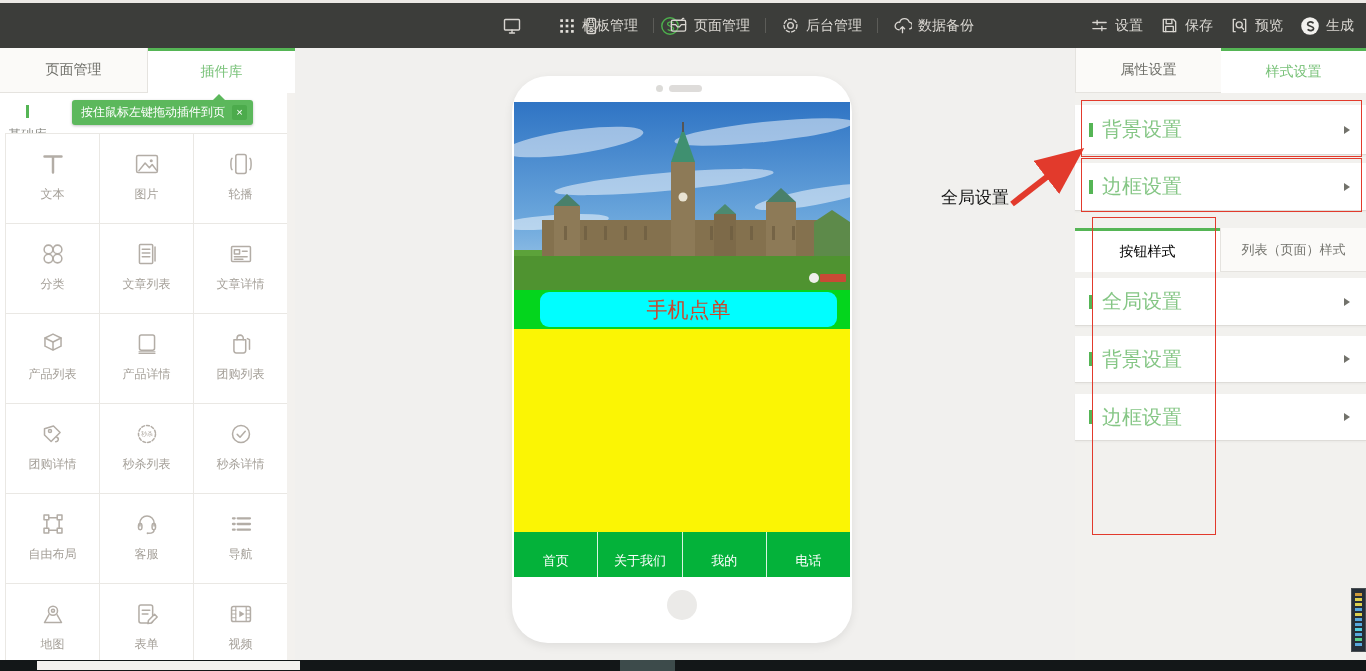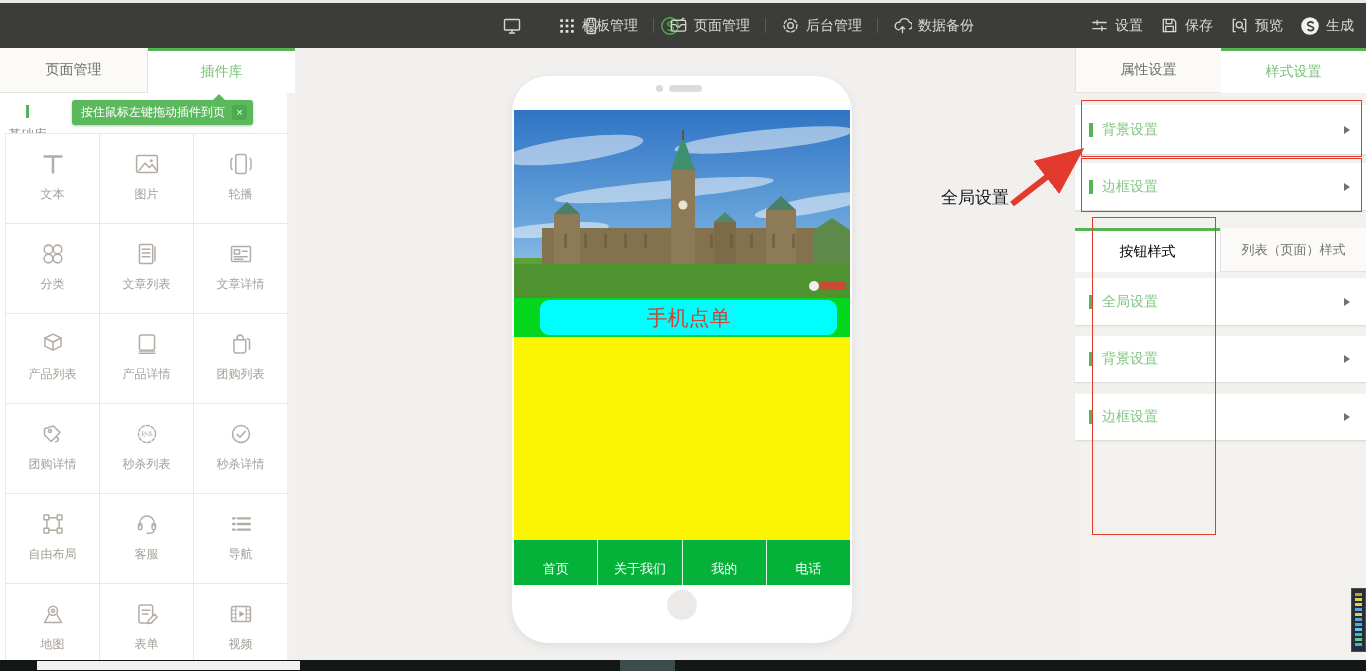--- a/index.html
+++ b/index.html
@@ -41,39 +41,39 @@
                     border-left:6px solid transparent; border-right:6px solid transparent;
                     border-bottom:6px solid #5cb85c; }
   .tt-close { width:15px; height:15px; background:#4cab4c; border-radius:2px; display:flex;
               align-items:center; justify-content:center; font-size:11px; cursor:pointer; }
   
   .canvas { position:absolute; left:295px; top:48px; width:780px; height:612px; background:#f1f0ee; }
   .phone { position:absolute; left:217px; top:28px; width:340px; height:567px; background:#fff;
            border-radius:36px; box-shadow:0 3px 10px rgba(0,0,0,.08); }
   .cam { position:absolute; left:144px; top:9px; width:7px; height:7px; border-radius:50%; background:#dcdbd8; }
   .spk { position:absolute; left:157px; top:9px; width:33px; height:7px; border-radius:4px; background:#dedcda; }
-  .screen { position:absolute; left:2px; right:2px; top:34px; height:475px; overflow:hidden; }
+  .screen { position:absolute; left:2px; right:2px; top:26px; height:475px; overflow:hidden; }
   .shot { height:188px; position:relative; }
   .strip { height:39px; background:#04d51d; position:relative; }
   .titlebar { position:absolute; left:26px; right:13px; top:2px; bottom:2px; background:#00feff;
               border-radius:9px; display:flex; align-items:center; justify-content:center;
               font-size:21px; color:#c9482f; }
   .body-yellow { height:203px; background:#fbf504; }
   .pnav { height:45px; background:#04b23a; display:flex; }
   .pitem { flex:1; display:flex; align-items:flex-end; justify-content:center; padding-bottom:7px;
            color:#fff; font-size:13px; border-right:1px solid rgba(255,255,255,.85); cursor:pointer; }
   .pitem:last-child { border-right:none; }
   .homebtn { position:absolute; left:155px; bottom:23px; width:30px; height:30px; border-radius:50%; background:#ebeae8; }
   
   .rpanel { position:absolute; left:1075px; top:48px; width:291px; height:612px; background:#f2f1ee; }
   .rtabs { position:absolute; left:0; top:0; width:291px; height:45px; display:flex; background:#fff; }
   .rrow { position:absolute; left:0; width:291px; background:#fff; border-bottom:1px solid #dedcd8;
           box-shadow:0 1px 2px rgba(0,0,0,.04); display:flex; align-items:center; cursor:pointer; }
   .gbar { width:4px; height:14px; background:#55b555; margin-left:14px; }
-  .rlabel { margin-left:9px; font-size:14px; color:#85c685; }
+  .rlabel { margin-left:9px; font-size:20px; color:#85c685; }
   .arr { position:absolute; right:16px; width:0; height:0;
          border-left:6px solid #72726b; border-top:4.5px solid transparent; border-bottom:4.5px solid transparent; }
   .btabs { position:absolute; left:0; top:180px; width:291px; height:44px; display:flex; background:#fff; }
   .btab-a { flex:1; display:flex; align-items:center; justify-content:center; font-size:14px;
             background:#fff; border-top:3px solid #55b555; color:#000000; cursor:pointer; }
   .btab-i { flex:1; display:flex; align-items:center; justify-content:center; font-size:13px;
             background:#fbfaf8; border-left:1px solid #e5e3df; border-bottom:1px solid #e5e3df; color:#73736d; cursor:pointer; }
   
   .redrect { position:absolute; border:1.5px solid #e23a2c; z-index:10; pointer-events:none; }
   .anno-label { position:absolute; left:941px; top:186px; font-size:17px; color:#151515; z-index:11; }

